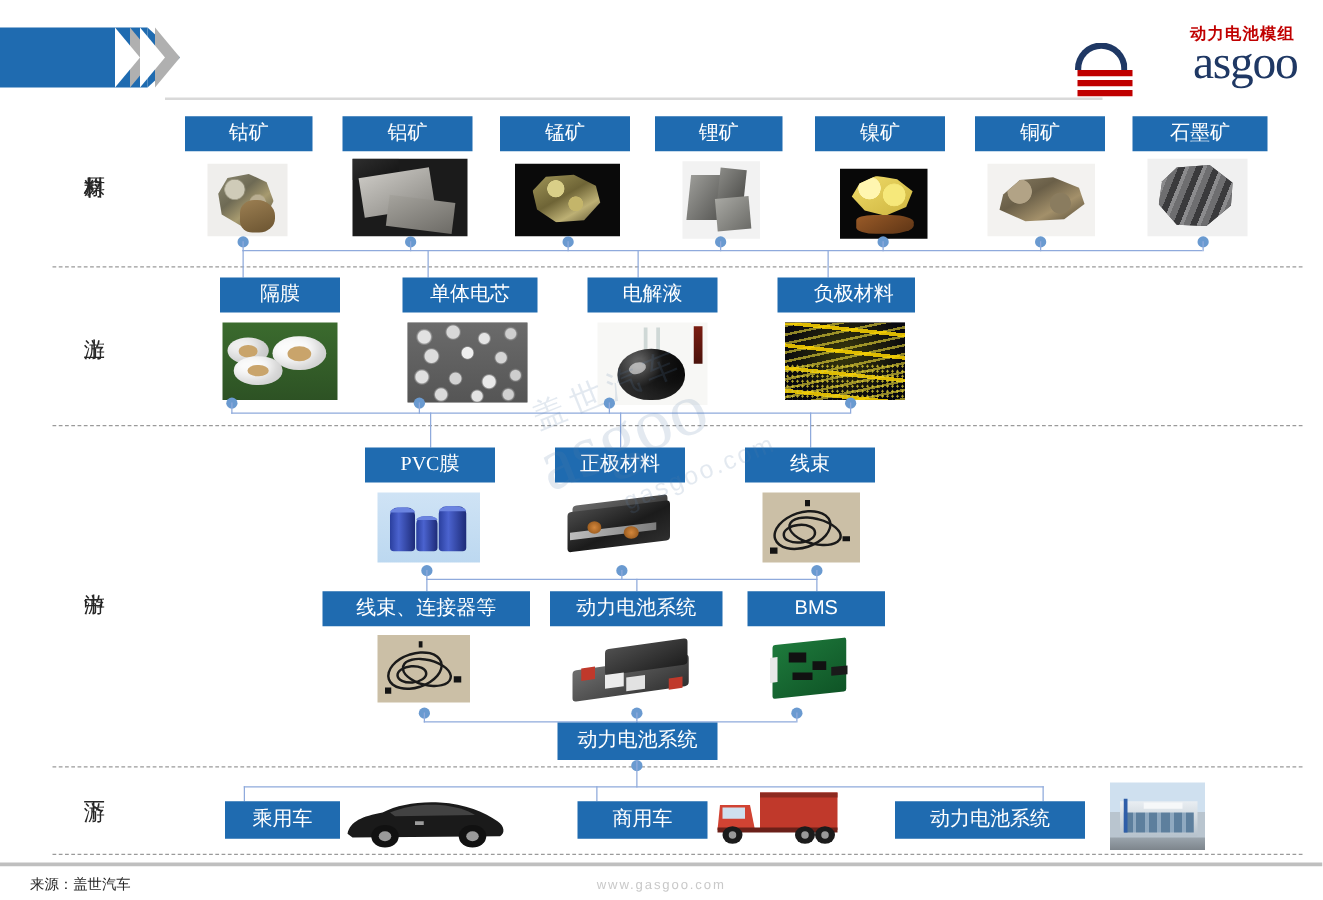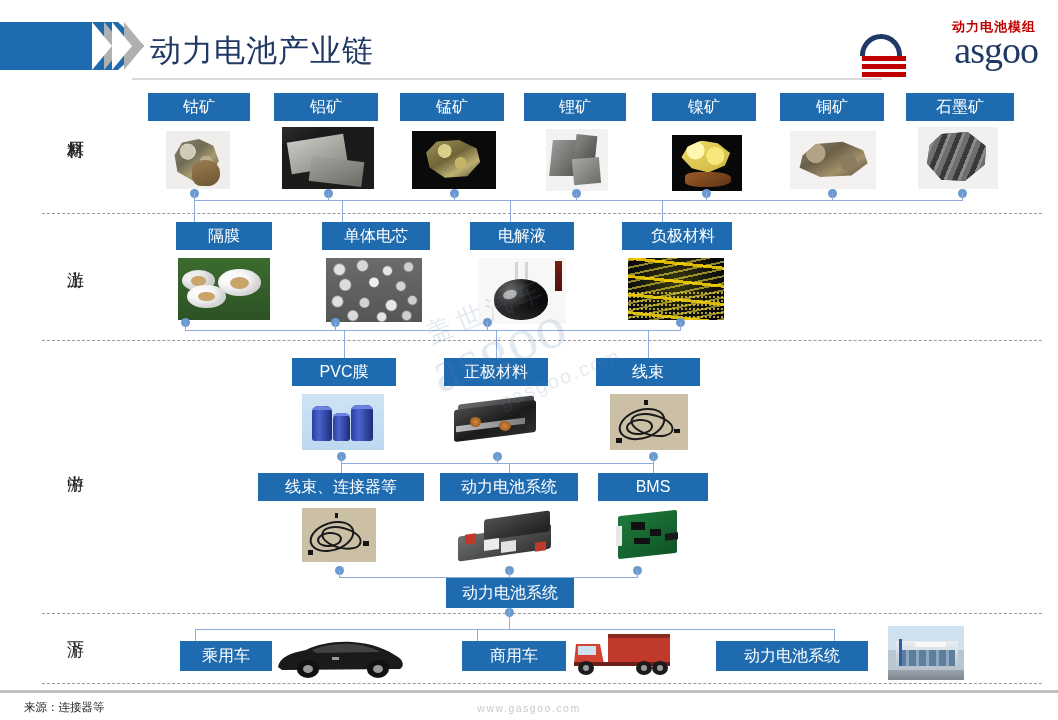--- a/index.html
+++ b/index.html
@@ -346,21 +346,20 @@
 <body>
 
 <div id="header">
   <div class="hdr-bar-blue"></div>
   <div class="hdr-bar-arrow"></div>
   <div class="chev c1"></div>
   <div class="chev-cut k1"></div>
   <div class="chev c2"></div>
   <div class="chev-cut k2"></div>
 
-  <div id="page-title">动力电池产业链</div>
   <div id="hdr-rule"></div>
 
   <div id="logo">
     <div id="logo-arc"></div>
     <div class="logo-stripe s1"></div>
     <div class="logo-stripe s2"></div>
     <div class="logo-stripe s3"></div>
     <div id="logo-cn">动力电池模组</div>
     <div id="logo-word">asgoo</div>
   </div>
@@ -478,21 +477,21 @@
 <div class="dot" style="left:483px; top:318px;"></div>
 <div class="dot" style="left:676px; top:318px;"></div>
 <div class="vline" style="left:185px; top:322px; height:9px;"></div>
 <div class="vline" style="left:335px; top:322px; height:9px;"></div>
 <div class="vline" style="left:487px; top:322px; height:9px;"></div>
 <div class="vline" style="left:680px; top:322px; height:9px;"></div>
 <div class="vline" style="left:344px; top:330px; height:28px;"></div>
 <div class="vline" style="left:496px; top:330px; height:28px;"></div>
 <div class="vline" style="left:648px; top:330px; height:28px;"></div>
 
-<div class="nbox" style="left:292px; top:358px; width:104px;">PVC膜</div>
+<div class="nbox" style="left:292px; top:358px; width:104px;font-family:Liberation Serif, serif;">PVC膜</div>
 <div class="nbox" style="left:444px; top:358px; width:104px;">正极材料</div>
 <div class="nbox" style="left:596px; top:358px; width:104px;">线束</div>
 
 <div class="tile i-pvc" style="left:302px; top:394px; width:82px; height:56px;">
     <div class="can c-a"></div>
     <div class="can c-b"></div>
     <div class="can c-c"></div>
   </div>
 <div class="tile i-cell" style="left:448px; top:390px; width:98px; height:62px;">
     <div class="top"></div>
@@ -605,14 +604,14 @@
     <div class="road"></div>
 </div>
 
 <div id="watermark">
   <div id="wm-cn">盖世汽车</div>
   <div id="wm-word">asgoo</div>
   <div id="wm-url">gasgoo.com</div>
 </div>
 
 <div id="footer-rule"></div>
-<div id="footer-src">来源：连接器等</div>
+<div id="footer-src">来源：盖世汽车</div>
 <div id="footer-url">www.gasgoo.com</div>
 
 </body></html>

